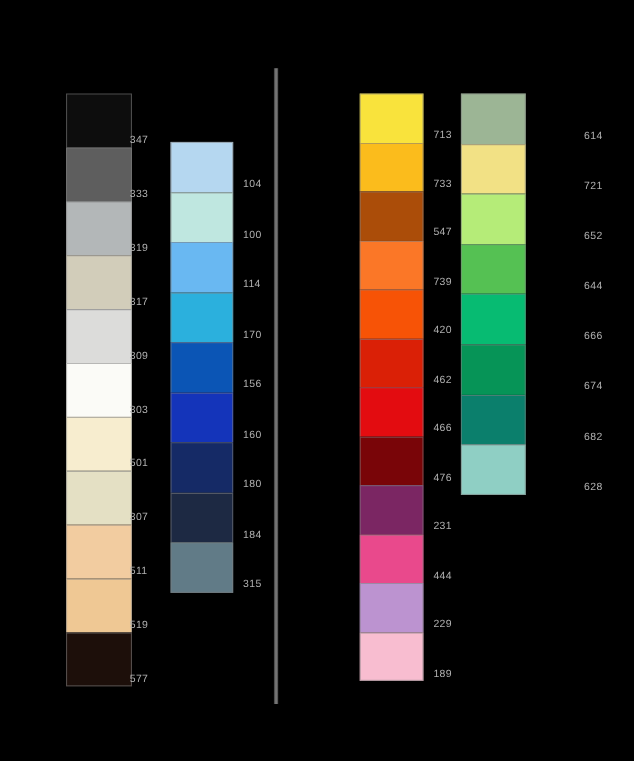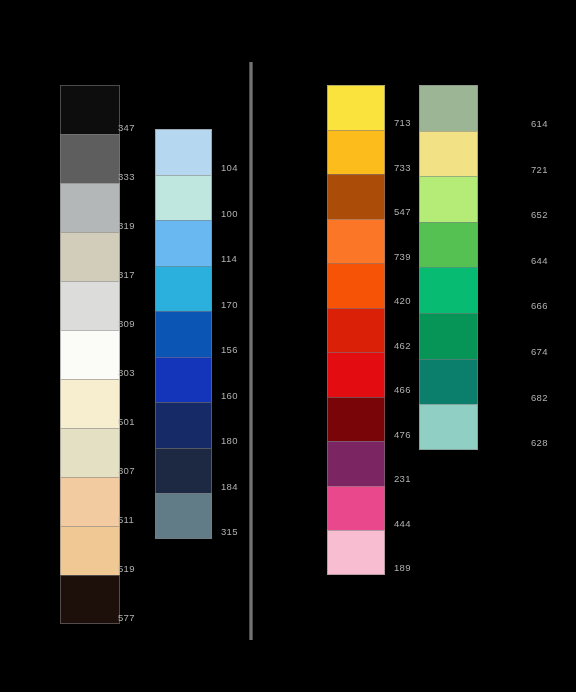--- a/index.html
+++ b/index.html
@@ -204,20 +204,24 @@
       </div>
       <div class="swatch-row">
         <div class="swatch" style="background-color: rgb(123, 38, 99);"></div>
         <div class="swatch-label">231</div>
       </div>
       <div class="swatch-row">
         <div class="swatch" style="background-color: rgb(233, 73, 140);"></div>
         <div class="swatch-label">444</div>
       </div>
       <div class="swatch-row">
+        <div class="swatch" style="background-color: rgb(188, 147, 208);"></div>
+        <div class="swatch-label">229</div>
+      </div>
+      <div class="swatch-row">
         <div class="swatch" style="background-color: rgb(248, 189, 208);"></div>
         <div class="swatch-label">189</div>
       </div>
     </div>
   <div class="column" id="col-greens">
       <div class="swatch-row">
         <div class="swatch" style="background-color: rgb(156, 181, 149);"></div>
         <div class="swatch-label">614</div>
       </div>
       <div class="swatch-row">

